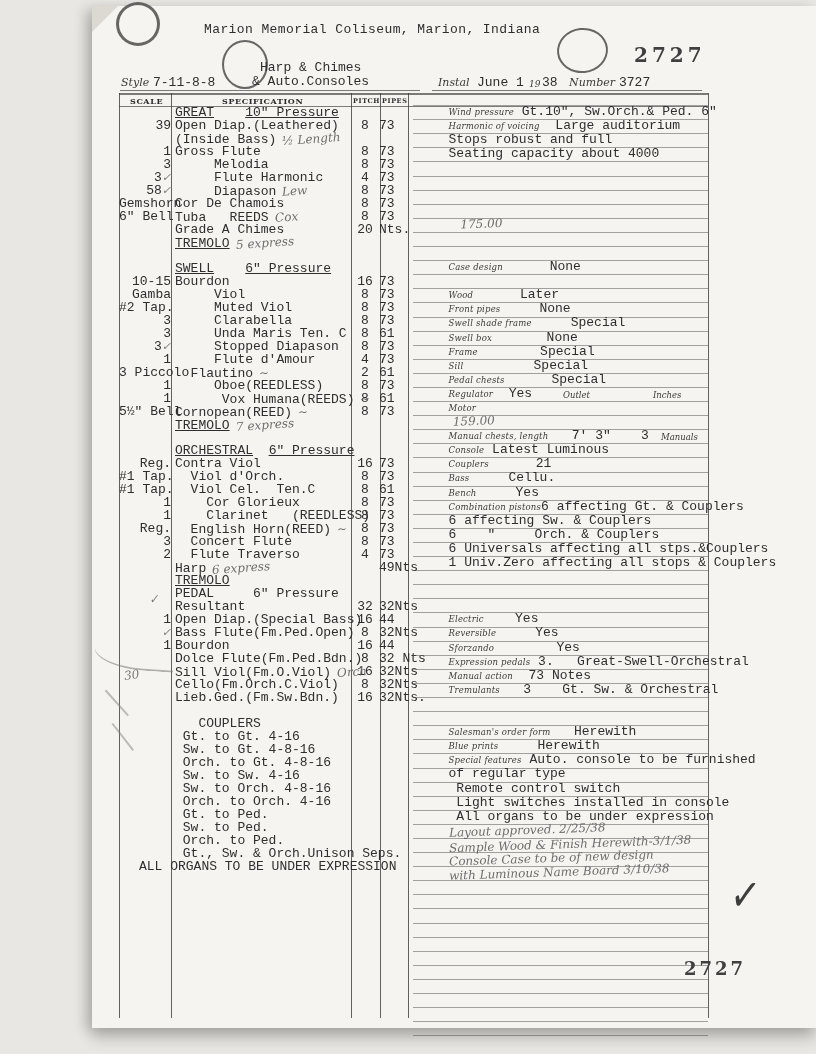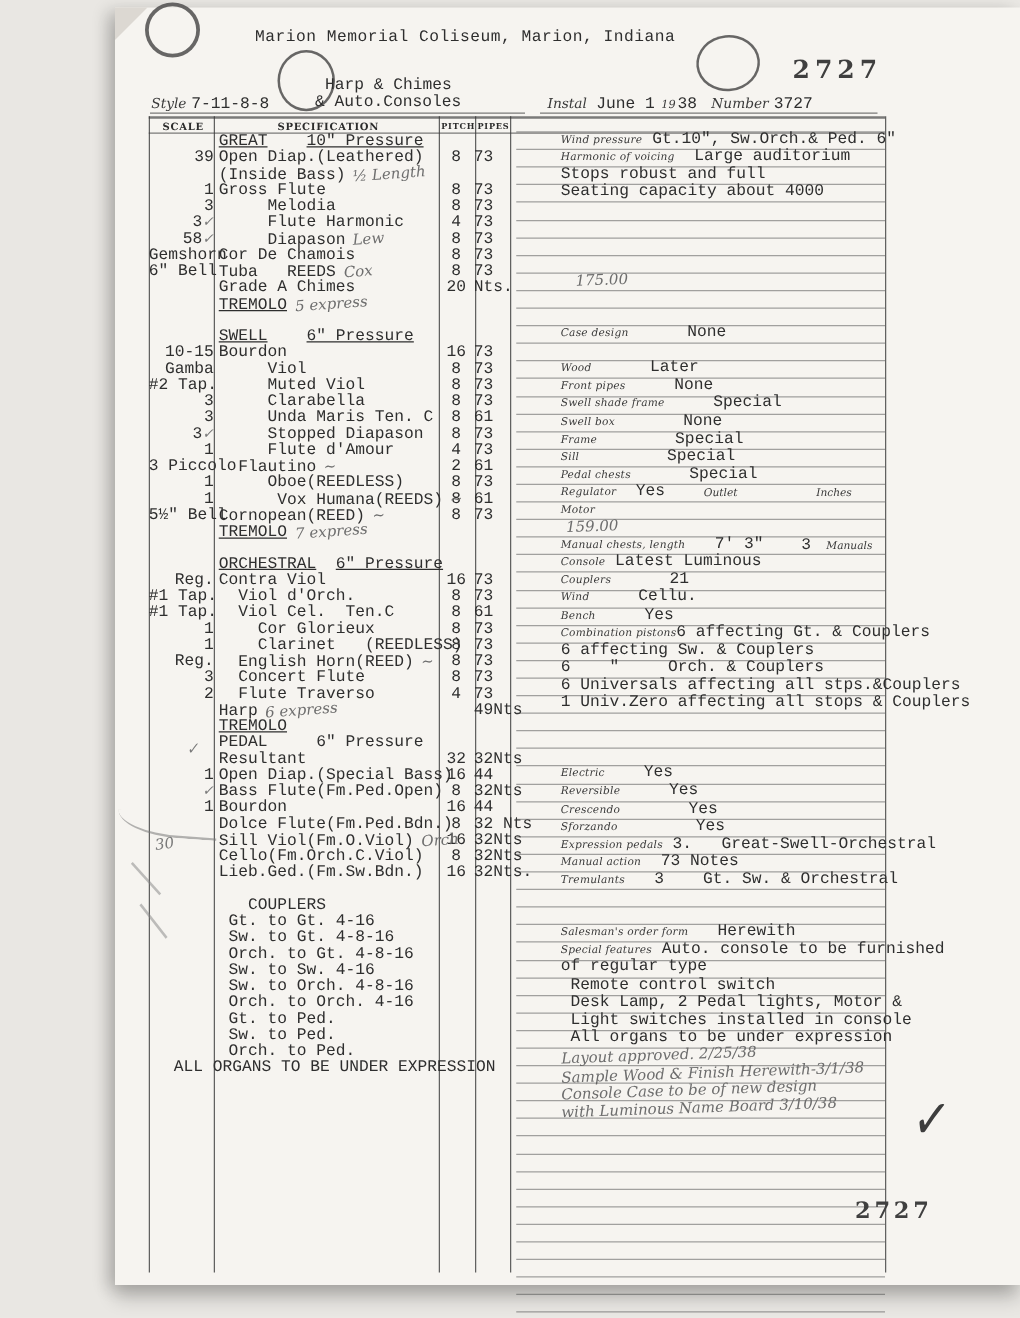--- a/index.html
+++ b/index.html
@@ -480,20 +480,26 @@
         <span class="lpp"></span>
       </div>
 
       <div class="lrow">
         <span class="lsc"><i style="font-style:normal"></i><i class="lmk"></i></span>
         <span class="lsp"><i class="lu" style="font-style:normal"></i><i style="font-style:normal"></i><i class="lu" style="font-style:normal"></i><i style="font-style:normal"> Orch. to Ped.</i><i class="lhw"></i><i class="lwide" style="font-style:normal"></i></span>
         <span class="lpt"></span>
         <span class="lpp"></span>
       </div>
 
+      <div class="lrow">
+        <span class="lsc"><i style="font-style:normal"></i><i class="lmk"></i></span>
+        <span class="lsp"><i class="lu" style="font-style:normal"></i><i style="font-style:normal"></i><i class="lu" style="font-style:normal"></i><i style="font-style:normal"> Gt., Sw. &amp; Orch.Unison Seps.</i><i class="lhw"></i><i class="lwide" style="font-style:normal"></i></span>
+        <span class="lpt"></span>
+        <span class="lpp"></span>
+      </div>
 
       <div class="lrow">
         <span class="lsc"><i style="font-style:normal"></i><i class="lmk"></i></span>
         <span class="lsp"><i class="lu" style="font-style:normal"></i><i style="font-style:normal"></i><i class="lu" style="font-style:normal"></i><i style="font-style:normal"></i><i class="lhw"></i><i class="lwide" style="font-style:normal">ALL ORGANS TO BE UNDER EXPRESSION</i></span>
         <span class="lpt"></span>
         <span class="lpp"></span>
       </div>
     </div>
 
   <div class="prows">
@@ -700,21 +706,21 @@
 
       <div class="prow">
         <span class="plb">Couplers</span><span class="pv">      21</span><span class="phw"></span>
         <span class="pm pm1"></span>
         <span class="pm pm2"></span>
         <span class="pt1"></span>
         <span class="pt2"></span>
       </div>
 
       <div class="prow">
-        <span class="plb">Wind</span><span class="pv">     Cellu.</span><span class="phw"></span>
+        <span class="plb">Bass</span><span class="pv">     Cellu.</span><span class="phw"></span>
         <span class="pm pm1"></span>
         <span class="pm pm2"></span>
         <span class="pt1"></span>
         <span class="pt2"></span>
       </div>
 
       <div class="prow">
         <span class="plb">Bench</span><span class="pv">     Yes</span><span class="phw"></span>
         <span class="pm pm1"></span>
         <span class="pm pm2"></span>
@@ -795,27 +801,20 @@
       </div>
 
       <div class="prow">
         <span class="plb">Reversible</span><span class="pv">     Yes</span><span class="phw"></span>
         <span class="pm pm1"></span>
         <span class="pm pm2"></span>
         <span class="pt1"></span>
         <span class="pt2"></span>
       </div>
 
-      <div class="prow">
-        <span class="plb">Crescendo</span><span class="pv">       Yes</span><span class="phw"></span>
-        <span class="pm pm1"></span>
-        <span class="pm pm2"></span>
-        <span class="pt1"></span>
-        <span class="pt2"></span>
-      </div>
 
       <div class="prow">
         <span class="plb">Sforzando</span><span class="pv">        Yes</span><span class="phw"></span>
         <span class="pm pm1"></span>
         <span class="pm pm2"></span>
         <span class="pt1"></span>
         <span class="pt2"></span>
       </div>
 
       <div class="prow">
@@ -859,20 +858,27 @@
       </div>
 
       <div class="prow">
         <span class="plb">Salesman's order form</span><span class="pv">   Herewith</span><span class="phw"></span>
         <span class="pm pm1"></span>
         <span class="pm pm2"></span>
         <span class="pt1"></span>
         <span class="pt2"></span>
       </div>
 
+      <div class="prow">
+        <span class="plb">Blue prints</span><span class="pv">     Herewith</span><span class="phw"></span>
+        <span class="pm pm1"></span>
+        <span class="pm pm2"></span>
+        <span class="pt1"></span>
+        <span class="pt2"></span>
+      </div>
 
       <div class="prow">
         <span class="plb">Special features</span><span class="pv"> Auto. console to be furnished</span><span class="phw"></span>
         <span class="pm pm1"></span>
         <span class="pm pm2"></span>
         <span class="pt1"></span>
         <span class="pt2"></span>
       </div>
 
       <div class="prow">
@@ -884,27 +890,20 @@
       </div>
 
       <div class="prow">
         <span class="plb"></span><span class="pv"> Remote control switch</span><span class="phw"></span>
         <span class="pm pm1"></span>
         <span class="pm pm2"></span>
         <span class="pt1"></span>
         <span class="pt2"></span>
       </div>
 
-      <div class="prow">
-        <span class="plb"></span><span class="pv"> Desk Lamp, 2 Pedal lights, Motor &amp;</span><span class="phw"></span>
-        <span class="pm pm1"></span>
-        <span class="pm pm2"></span>
-        <span class="pt1"></span>
-        <span class="pt2"></span>
-      </div>
 
       <div class="prow">
         <span class="plb"></span><span class="pv"> Light switches installed in console</span><span class="phw"></span>
         <span class="pm pm1"></span>
         <span class="pm pm2"></span>
         <span class="pt1"></span>
         <span class="pt2"></span>
       </div>
 
       <div class="prow">

